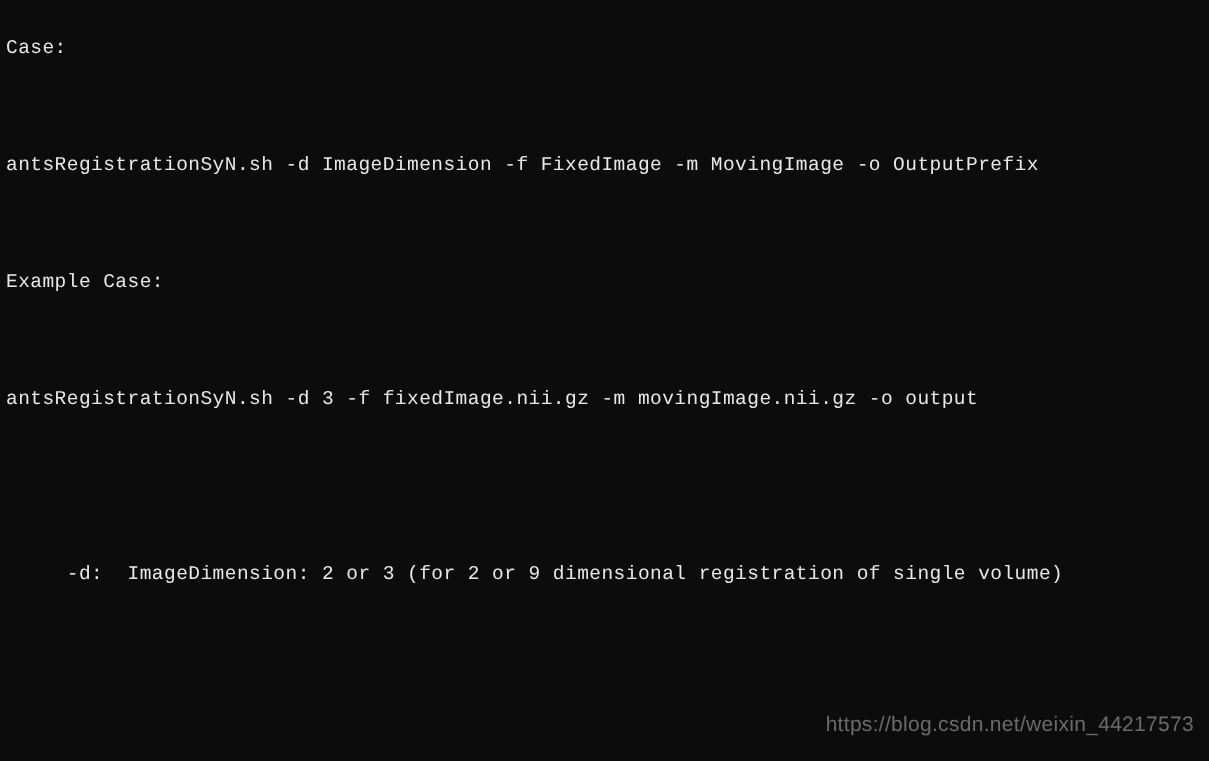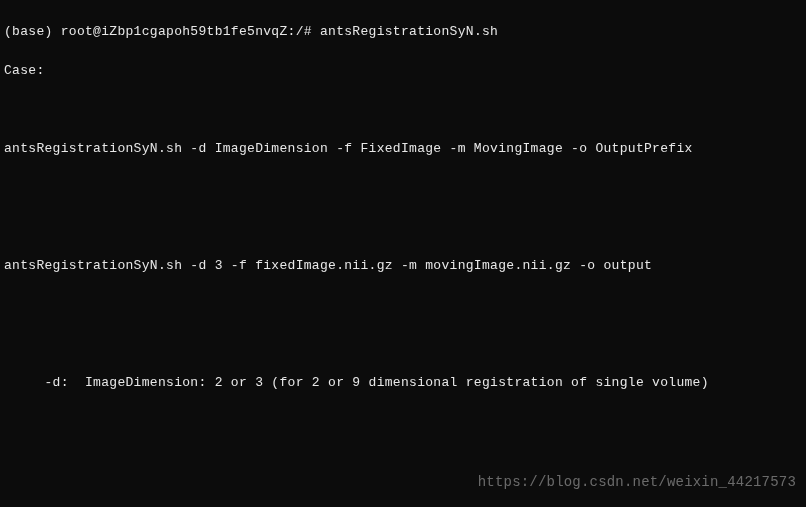--- a/index.html
+++ b/index.html
@@ -24,34 +24,34 @@
       flex-wrap: nowrap;
     }
     .line {
       min-height: 19.5px;
     }
     .watermark {
       position: absolute;
       bottom: 14px;
       right: 10px;
       color: rgba(200, 200, 200, 0.5);
-      font-family: Liberation Mono, monospace;
+      font-family: Liberation Sans, sans-serif;
       font-size: 14px;
       letter-spacing: 0.2px;
     }
   </style>
 </head>
 <body>
 
 <div class="terminal-content">
-<div class="line prompt-line"><span>(base) root@iZbp1cgapoh59tb1fe5nvqZ:/# </span><span>antsRegistrationSyN.sh</span></div>
 <div class="line">Case:</div>
 <div class="line"></div>
 <div class="line">antsRegistrationSyN.sh -d ImageDimension -f FixedImage -m MovingImage -o OutputPrefix</div>
 <div class="line"></div>
+<div class="line">Example Case:</div>
 <div class="line"></div>
 <div class="line">antsRegistrationSyN.sh -d 3 -f fixedImage.nii.gz -m movingImage.nii.gz -o output</div>
 <div class="line"></div>
 <div class="line"></div>
 <div class="line">     -d:  ImageDimension: 2 or 3 (for 2 or 9 dimensional registration of single volume)</div>
 <div class="line"></div>
 
 
 
 

